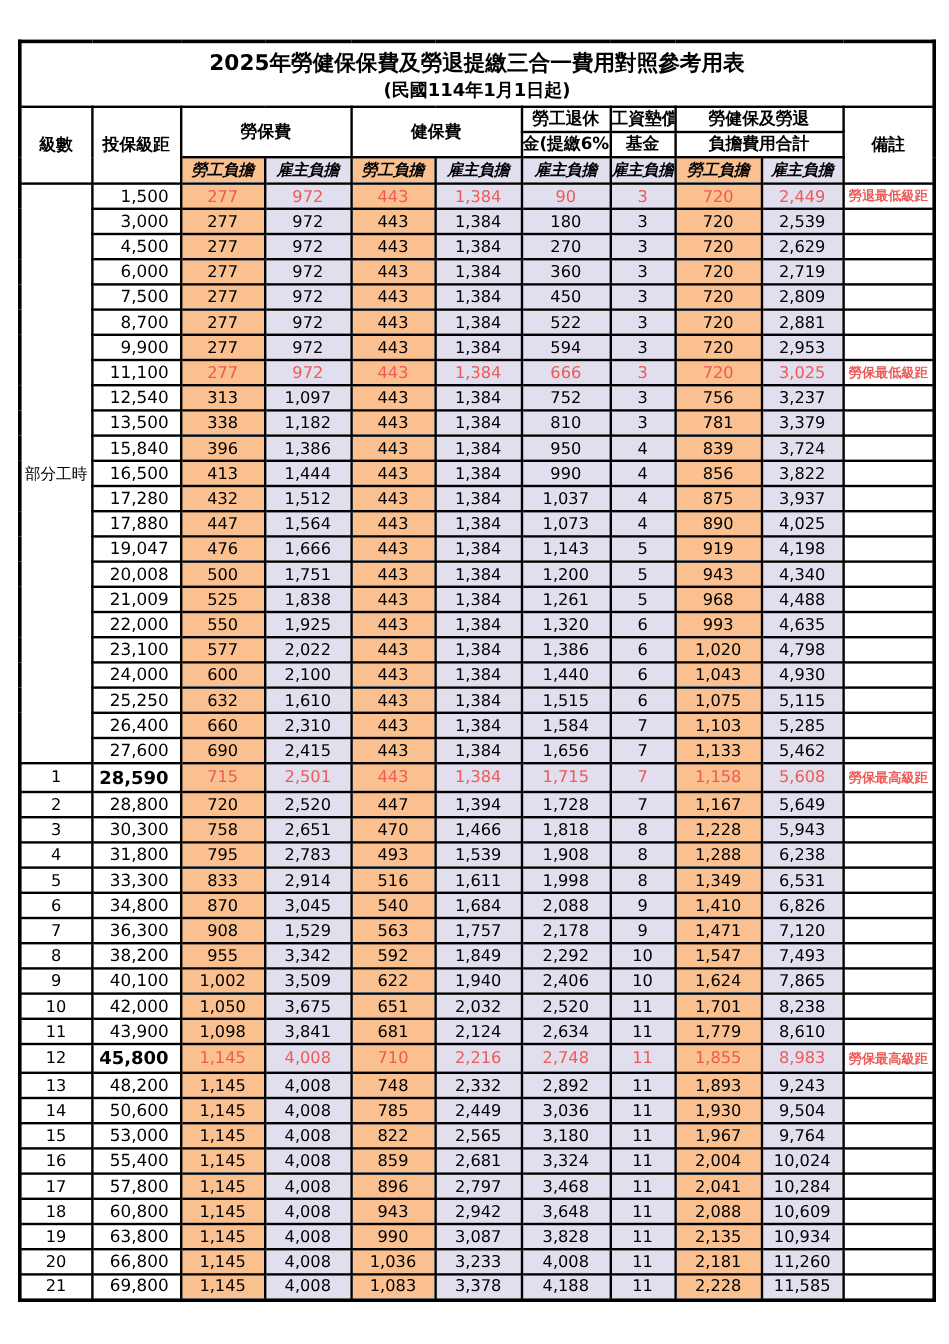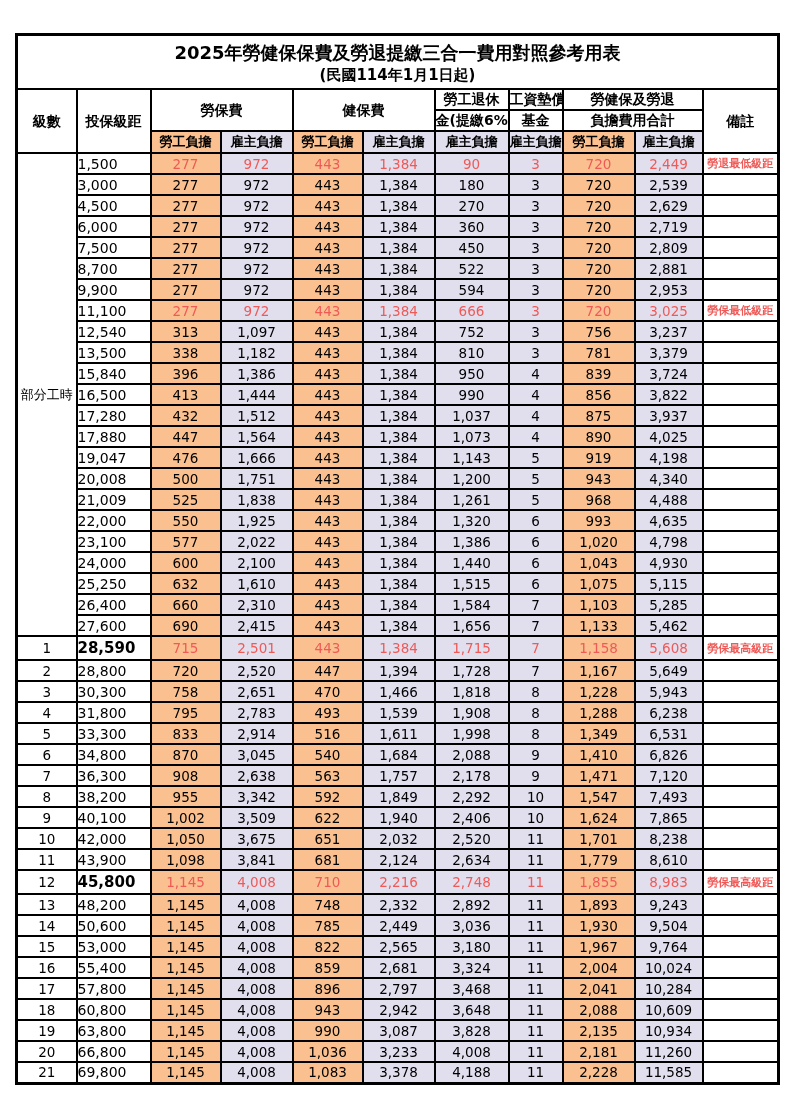--- a/index.html
+++ b/index.html
@@ -26,25 +26,25 @@
     padding:0;
     overflow:hidden;
     white-space:nowrap;
     text-align:center;
     vertical-align:middle;
   }
   tr.title-row td{height:52px;}
   .title-line{font-size:18px;font-weight:bold;line-height:1.45;}
   .subtitle-line{font-size:15px;font-weight:bold;line-height:1.2;}
   tr.h1 th,tr.h2 th{height:19px;font-size:14px;font-weight:bold;line-height:1.05;}
-  tr.h3 th{height:20px;font-size:13px;font-weight:bold;}
+  tr.h3 th{height:20px;font-size:13px;font-weight:bold;font-style:italic;}
   tbody tr{height:21px;}
   tbody tr.emph-row{height:24px;}
   td.num{font-size:13.5px;}
-  td.bracket{font-size:14px;text-align:left;padding-right:9px;}
+  td.bracket{font-size:14px;text-align:right;padding-right:9px;}
   td.grade{font-size:13.5px;}
   td.grade.part-time{font-size:13px;text-align:center;}
   td.remark{font-size:11px;font-weight:bold;color:var(--red);padding:0 1px;text-align:center;}
   .c-emp{background:var(--orange);}
   .c-er{background:var(--lav);}
   tr.red-row td.num{color:var(--red);}
   tr.emph-row td.bracket{font-weight:bold;font-size:15px;}
 </style>
 </head>
 <body>
@@ -450,21 +450,21 @@
           <td class="num c-er">2,088</td>
           <td class="num c-er">9</td>
           <td class="num c-emp">1,410</td>
           <td class="num c-er">6,826</td>
           <td class="remark"></td>
         </tr>
         <tr>
           <td class="grade">7</td>
           <td class="bracket">36,300</td>
           <td class="num c-emp">908</td>
-          <td class="num c-er">2,638</td>
+          <td class="num c-er">1,529</td>
           <td class="num c-emp">563</td>
           <td class="num c-er">1,757</td>
           <td class="num c-er">2,178</td>
           <td class="num c-er">9</td>
           <td class="num c-emp">1,471</td>
           <td class="num c-er">7,120</td>
           <td class="remark"></td>
         </tr>
         <tr>
           <td class="grade">8</td>

